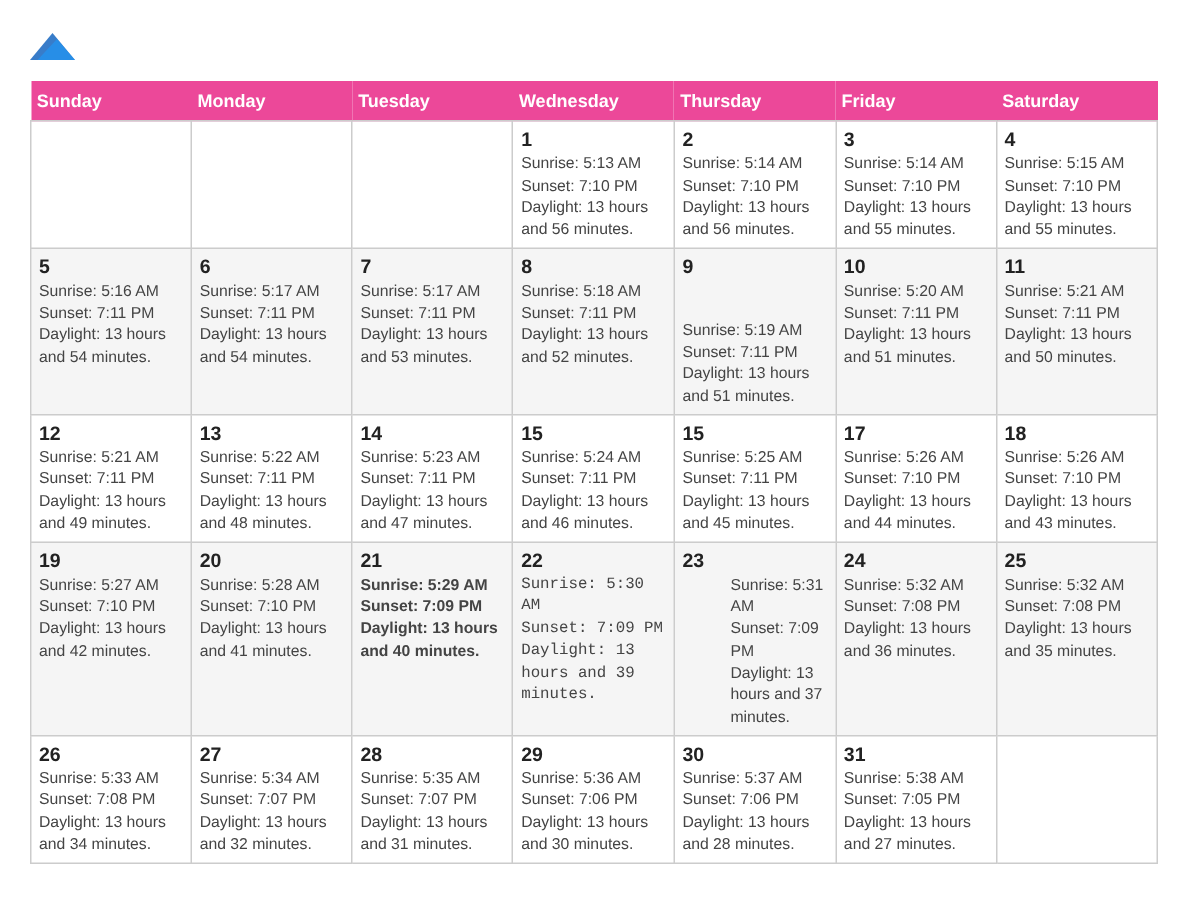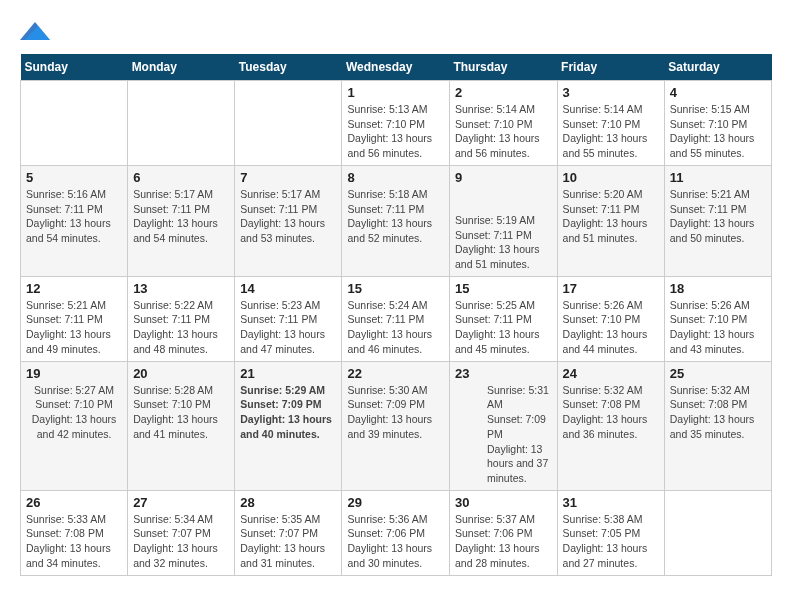--- a/index.html
+++ b/index.html
@@ -41,21 +41,21 @@
     .calendar-subtitle {
       font-size: 16px;
       color: #555;
     }
     table {
       width: 100%;
       border-collapse: collapse;
       font-size: 11px;
     }
     thead tr th {
-      background: #0c4a6e;
+      background: #ec4899;
       color: #fff;
       padding: 6px 4px;
       text-align: left;
       font-size: 12px;
       font-weight: bold;
     }
     tbody tr td {
       border: 1px solid #ccc;
       vertical-align: top;
       padding: 4px 5px;
@@ -227,39 +227,39 @@
         <td>
           <span class="day-number">18</span>
           <div class="day-info" style="white-space: pre-line;">Sunrise: 5:26 AM
 Sunset: 7:10 PM
 Daylight: 13 hours and 43 minutes.</div>
         </td>
       </tr>
       <tr>
         <td>
           <span class="day-number">19</span>
-          <div class="day-info" style="white-space: pre-line; text-align: center;">Sunrise: 5:27 AM
+          <div class="day-info" style="white-space: pre-line;">Sunrise: 5:27 AM
 Sunset: 7:10 PM
 Daylight: 13 hours and 42 minutes.</div>
         </td>
         <td>
           <span class="day-number">20</span>
           <div class="day-info" style="white-space: pre-line;">Sunrise: 5:28 AM
 Sunset: 7:10 PM
 Daylight: 13 hours and 41 minutes.</div>
         </td>
         <td>
           <span class="day-number">21</span>
           <div class="day-info" style="white-space: pre-line; font-weight: bold;">Sunrise: 5:29 AM
 Sunset: 7:09 PM
 Daylight: 13 hours and 40 minutes.</div>
         </td>
         <td>
           <span class="day-number">22</span>
-          <div class="day-info" style="white-space: pre-line;">Sunrise: 5:30 AM
+          <div class="day-info" style="white-space: pre-line; font-family: Liberation Mono, monospace;">Sunrise: 5:30 AM
 Sunset: 7:09 PM
 Daylight: 13 hours and 39 minutes.</div>
         </td>
         <td>
           <span class="day-number">23</span>
           <div class="day-info" style="white-space: pre-line; margin-left: 32px;">Sunrise: 5:31 AM
 Sunset: 7:09 PM
 Daylight: 13 hours and 37 minutes.</div>
         </td>
         <td>

